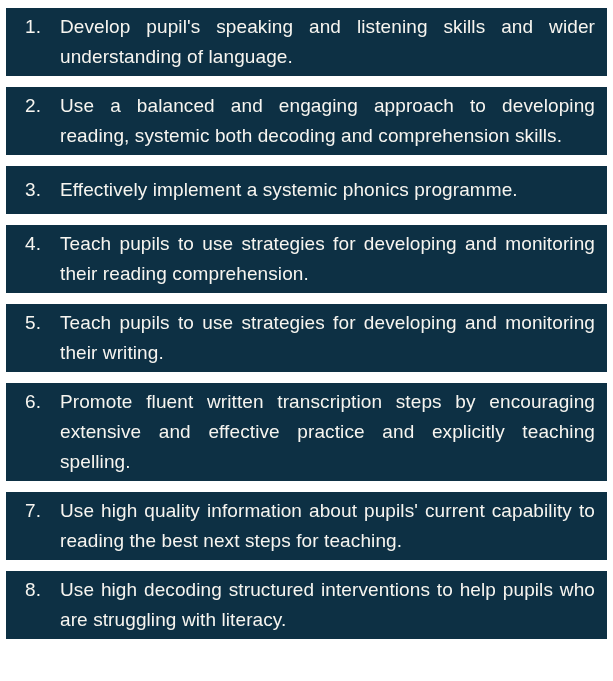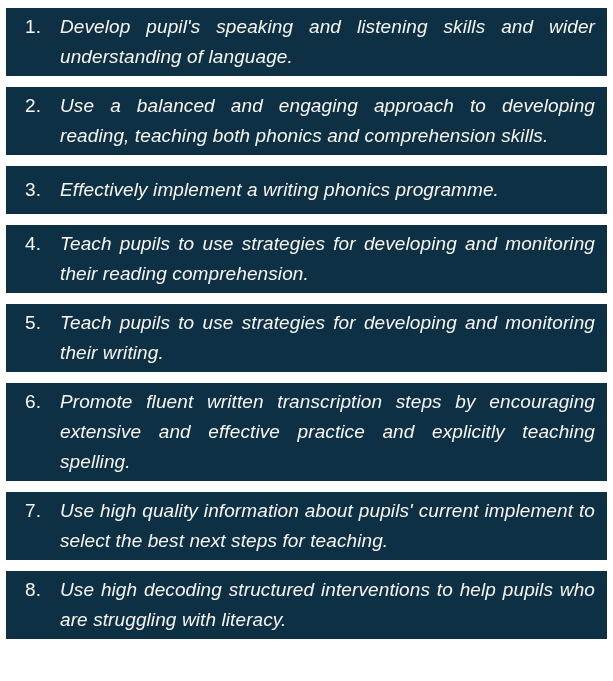--- a/index.html
+++ b/index.html
@@ -38,61 +38,60 @@
     padding-bottom: 9px;
   }
   .num {
     flex: 0 0 35px;
     width: 35px;
     text-align: left;
   }
   .text {
     flex: 1 1 auto;
     text-align: justify;
-    font-style: italic;
   }
 </style>
 </head>
 <body>
 
 <div class="doc">
 
   <div class="box">
     <span class="num">1.</span>
     <span class="text">Develop pupil's speaking and listening skills and wider understanding of language.</span>
   </div>
 
   <div class="box">
     <span class="num">2.</span>
-    <span class="text">Use a balanced and engaging approach to developing reading, teaching both phonics and comprehension skills.</span>
+    <span class="text">Use a balanced and engaging approach to developing reading, systemic both decoding and comprehension skills.</span>
   </div>
 
   <div class="box single-line">
     <span class="num">3.</span>
-    <span class="text">Effectively implement a writing phonics programme.</span>
+    <span class="text">Effectively implement a systemic phonics programme.</span>
   </div>
 
   <div class="box">
     <span class="num">4.</span>
     <span class="text">Teach pupils to use strategies for developing and monitoring their reading comprehension.</span>
   </div>
 
   <div class="box">
     <span class="num">5.</span>
     <span class="text">Teach pupils to use strategies for developing and monitoring their writing.</span>
   </div>
 
   <div class="box">
     <span class="num">6.</span>
     <span class="text">Promote fluent written transcription steps by encouraging extensive and effective practice and explicitly teaching spelling.</span>
   </div>
 
   <div class="box">
     <span class="num">7.</span>
-    <span class="text">Use high quality information about pupils' current implement to select the best next steps for teaching.</span>
+    <span class="text">Use high quality information about pupils' current capability to reading the best next steps for teaching.</span>
   </div>
 
   <div class="box">
     <span class="num">8.</span>
     <span class="text">Use high decoding structured interventions to help pupils who are struggling with literacy.</span>
   </div>
 
 </div>
 
 </body></html>

